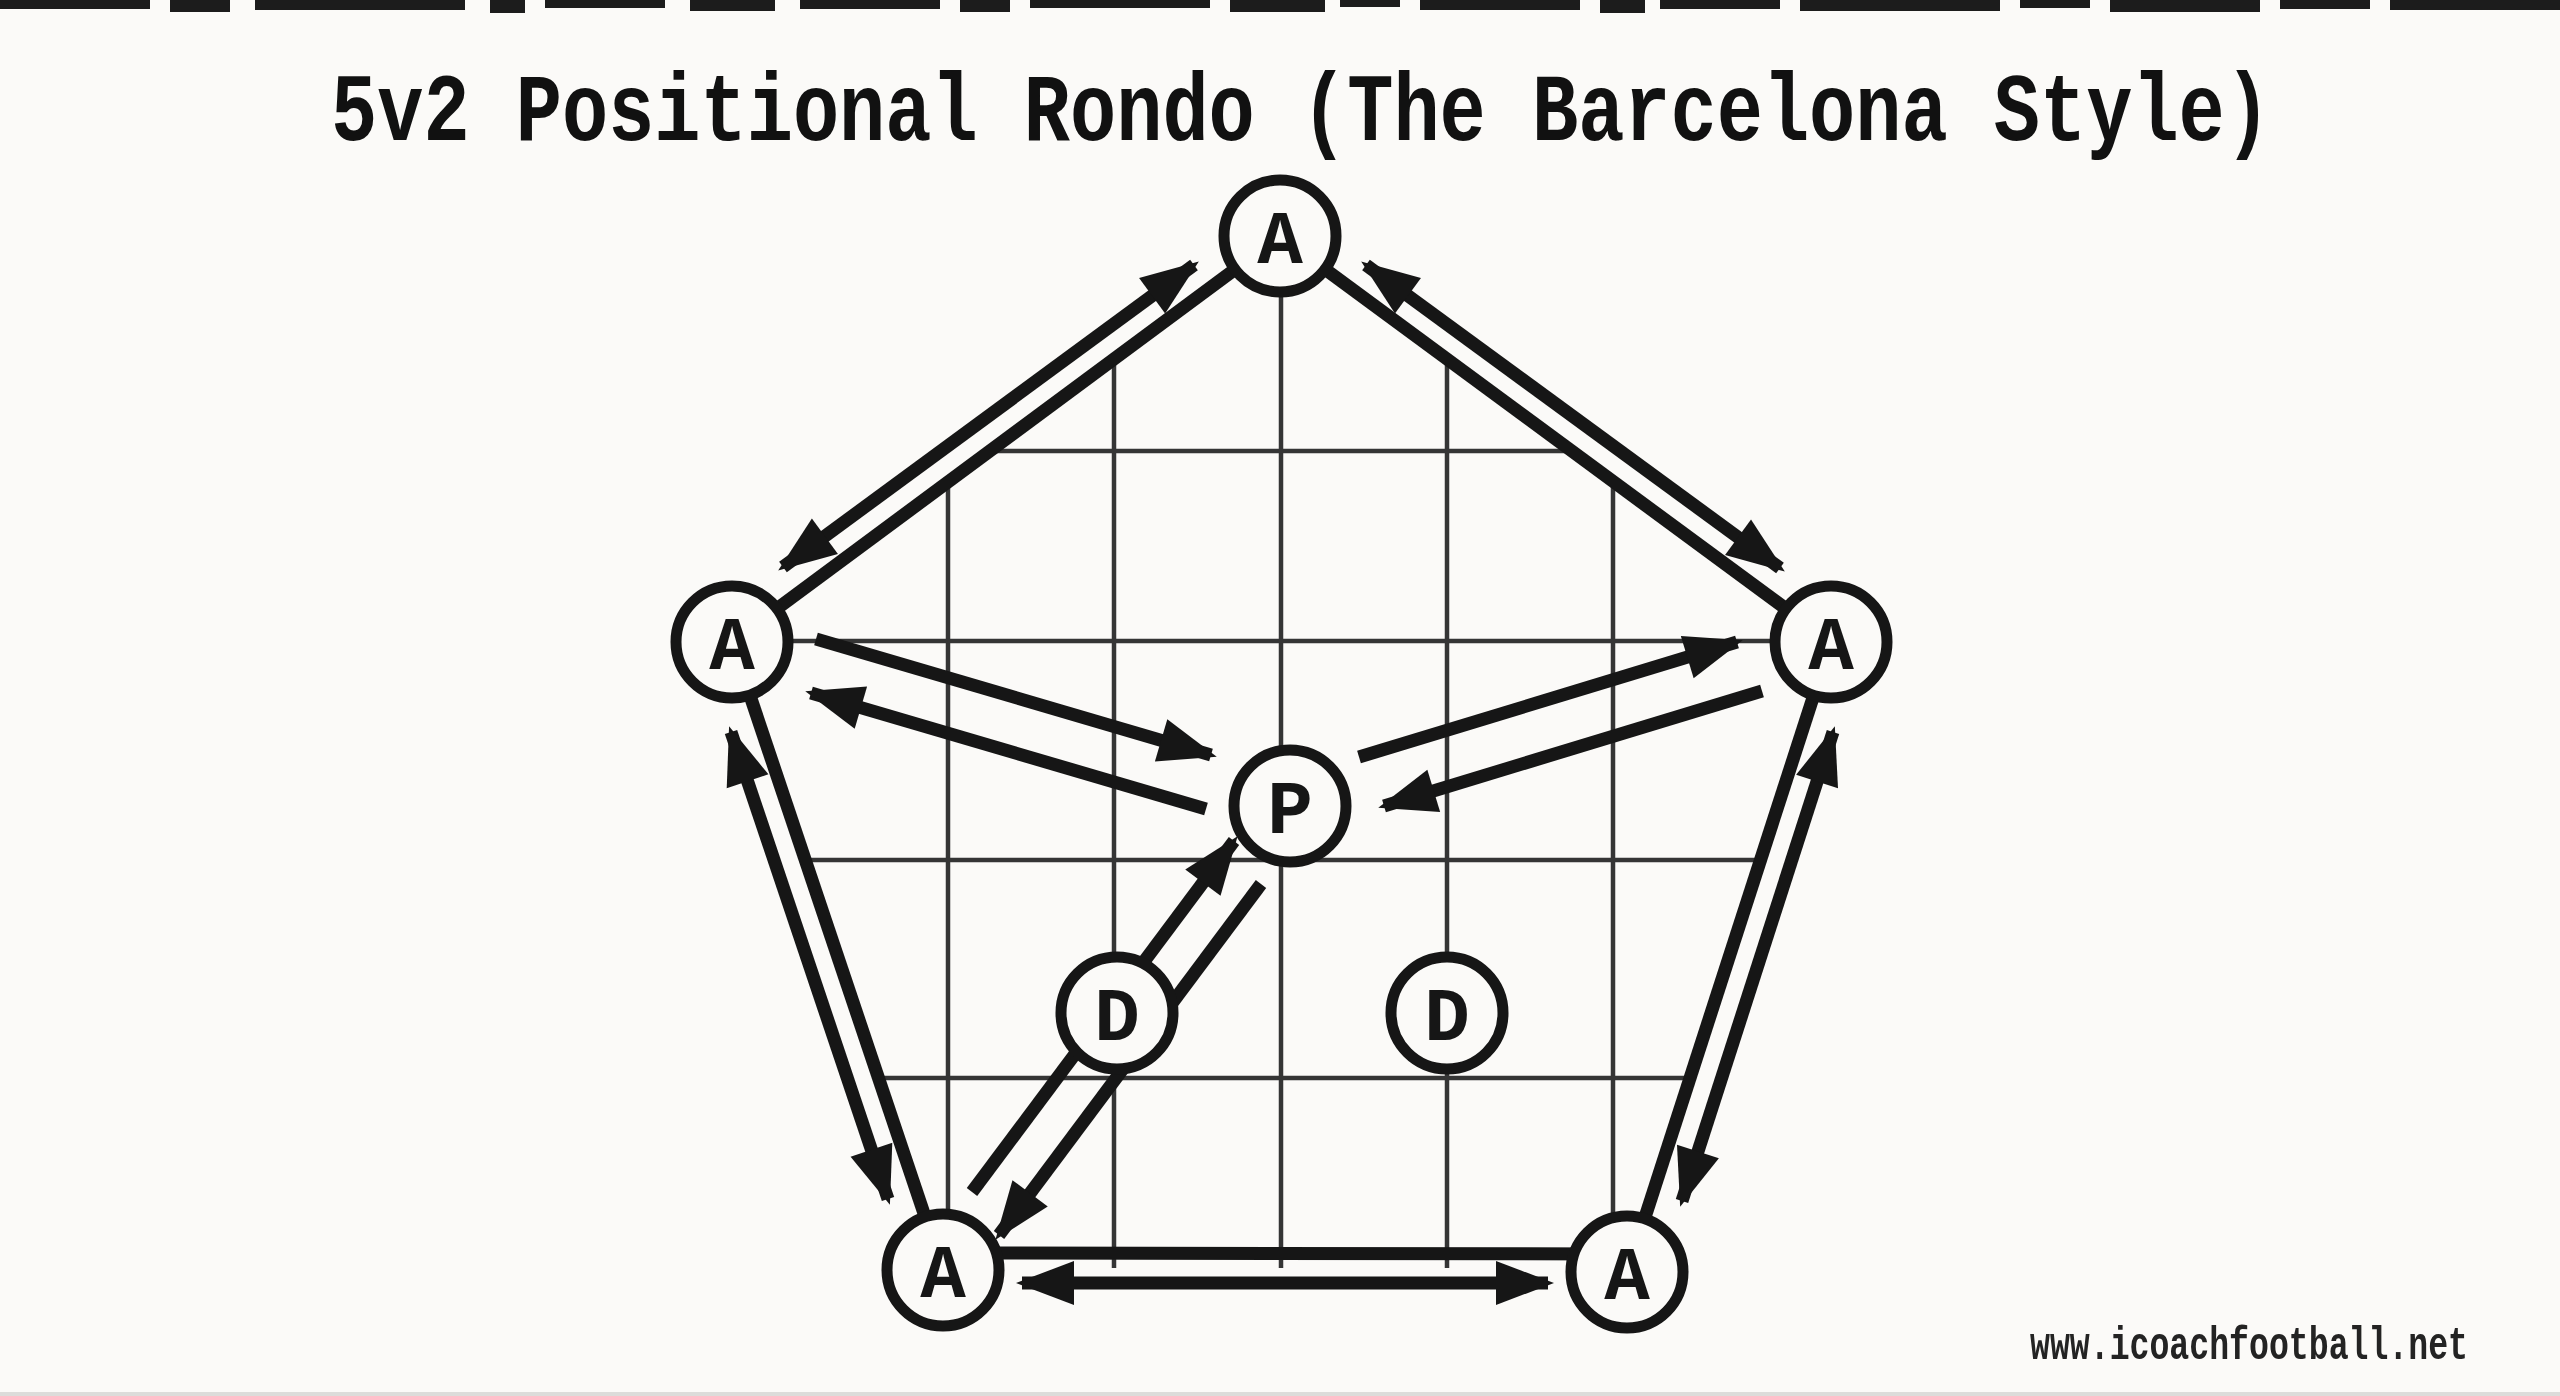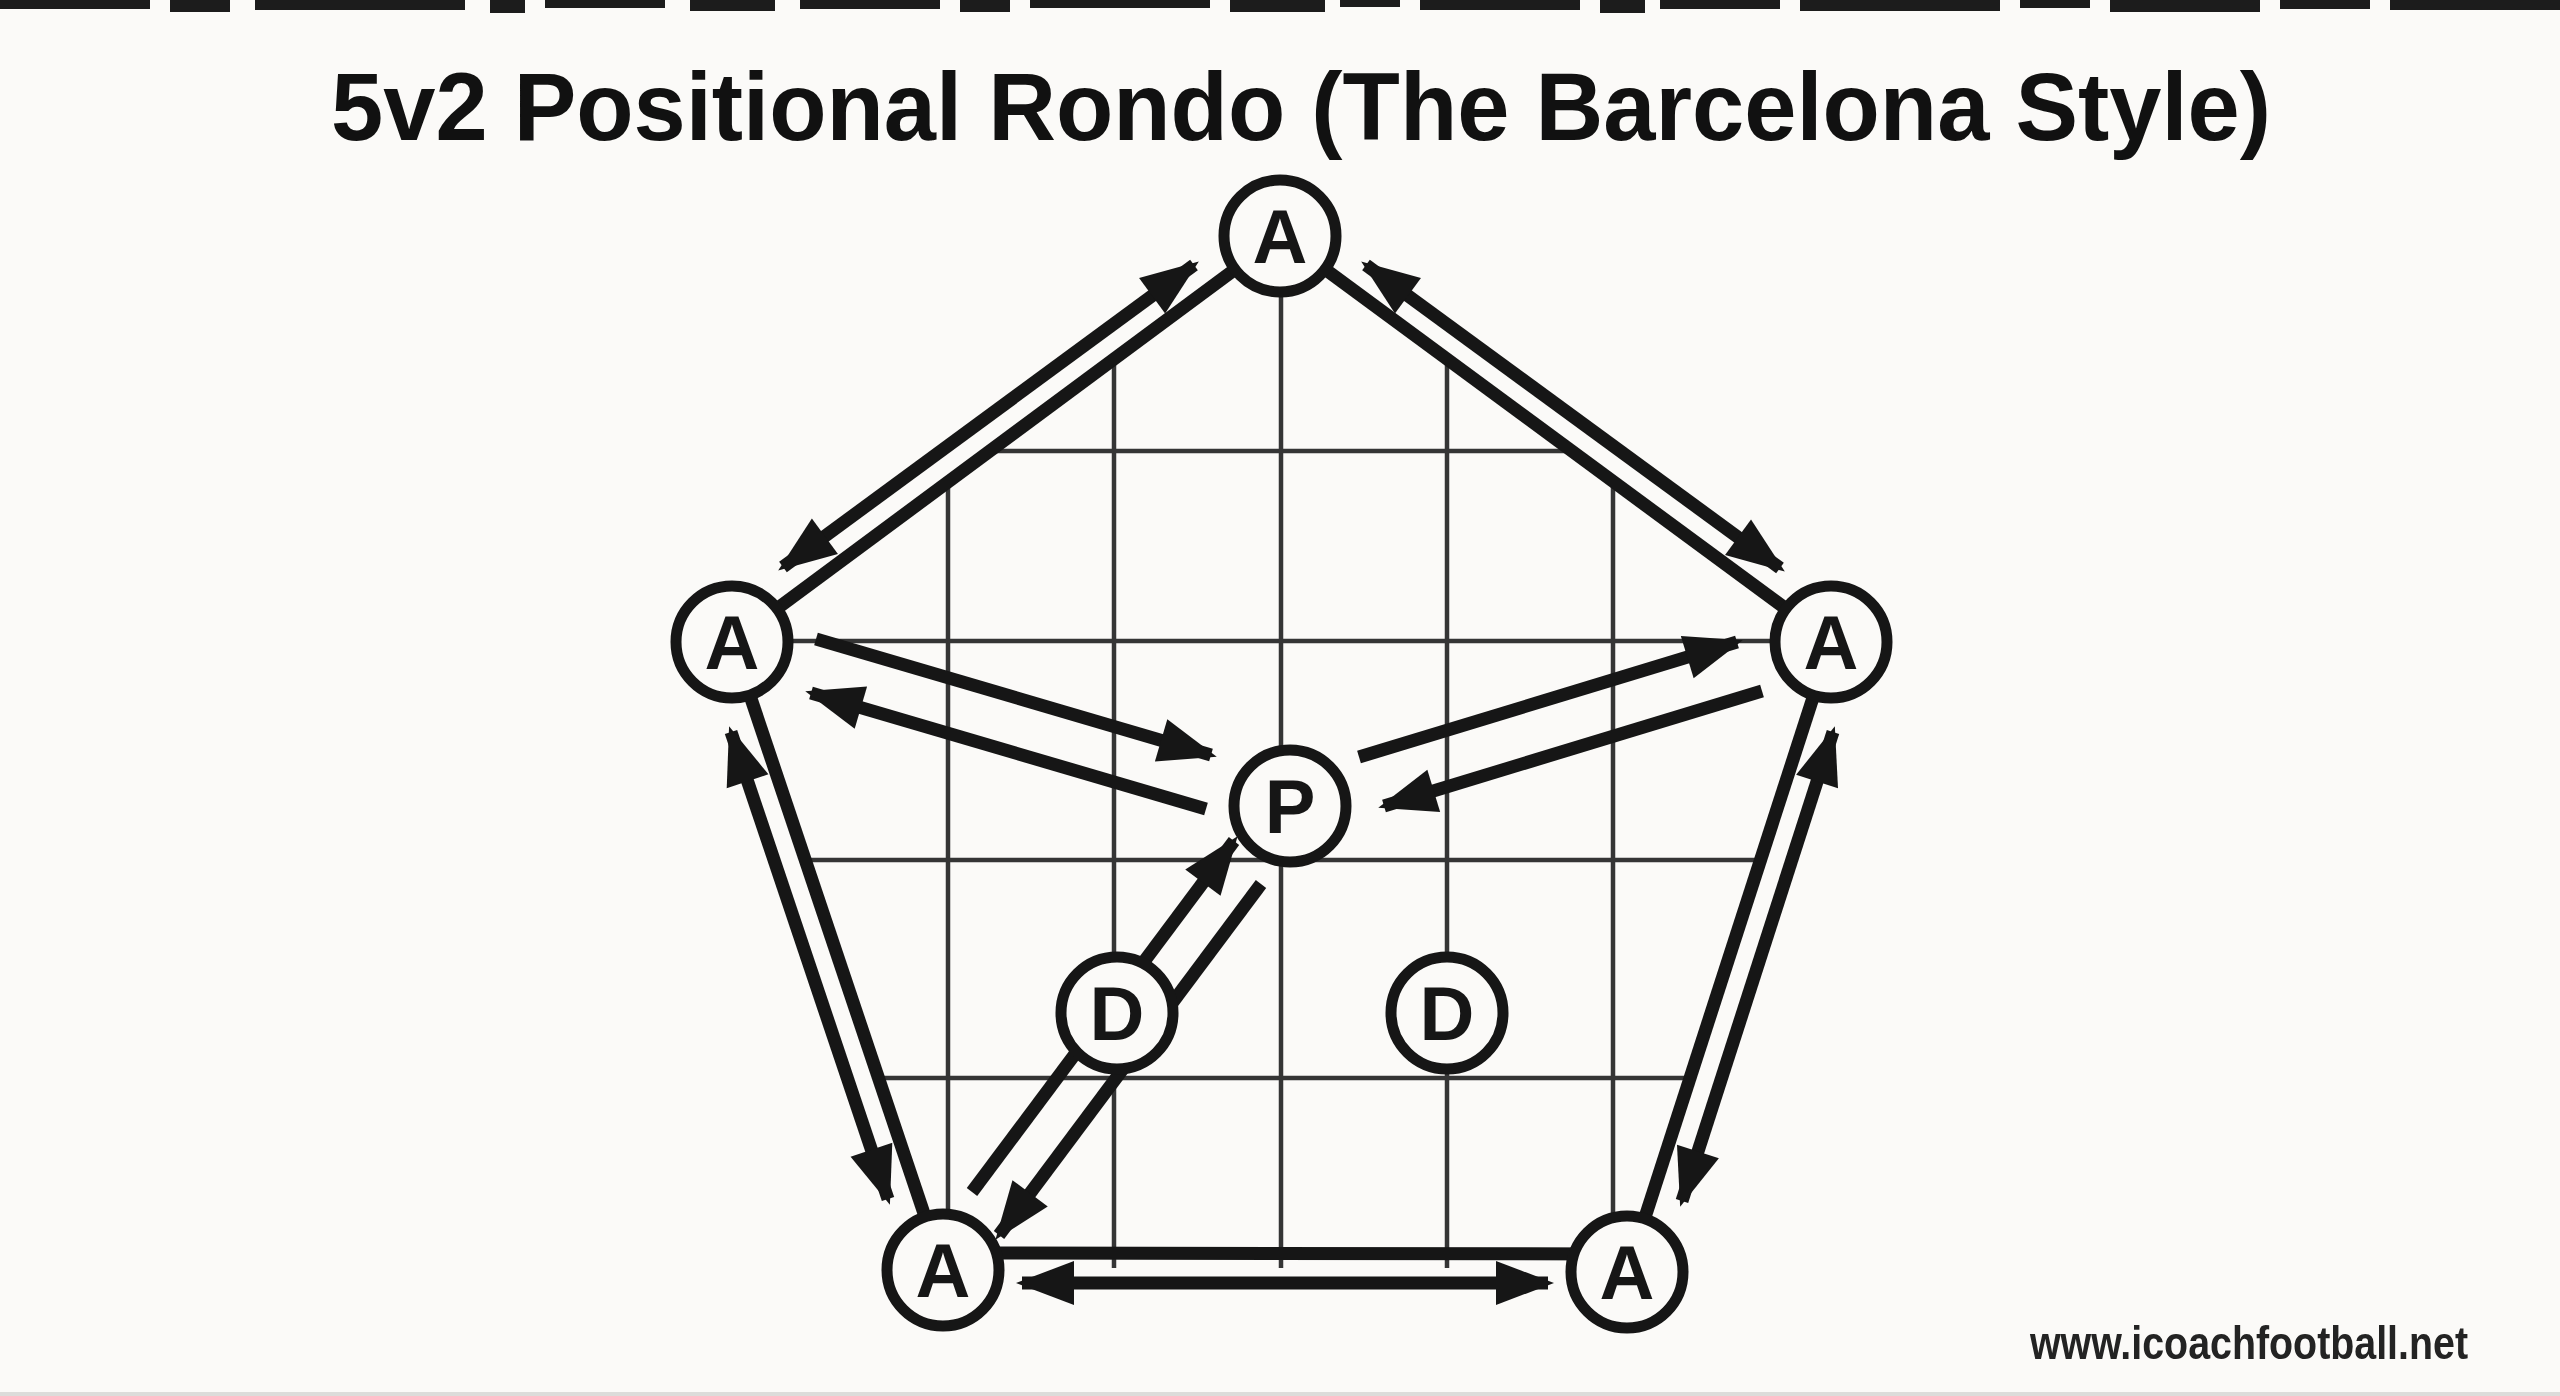--- a/index.html
+++ b/index.html
@@ -9,20 +9,21 @@
     height: 1396px;
     overflow: hidden;
     background: #fbfaf8;
     font-family: "Liberation Sans", "DejaVu Sans", sans-serif;
   }
   #stage {
     position: relative;
     width: 2560px;
     height: 1396px;
     background: #fbfaf8;
+    font-family: Liberation Mono, monospace;
   }
   #stage svg {
     position: absolute;
     inset: 0;
     display: block;
   }
   .edge-line   { stroke: #161616; stroke-width: 13; fill: none; }
   .arrow-line  { stroke: #161616; stroke-width: 13; fill: none; }
   .grid-line   { stroke: #353535; stroke-width: 4.5; fill: none; }
   .node-circle { fill: #fbfaf8; stroke: #161616; stroke-width: 11; }

